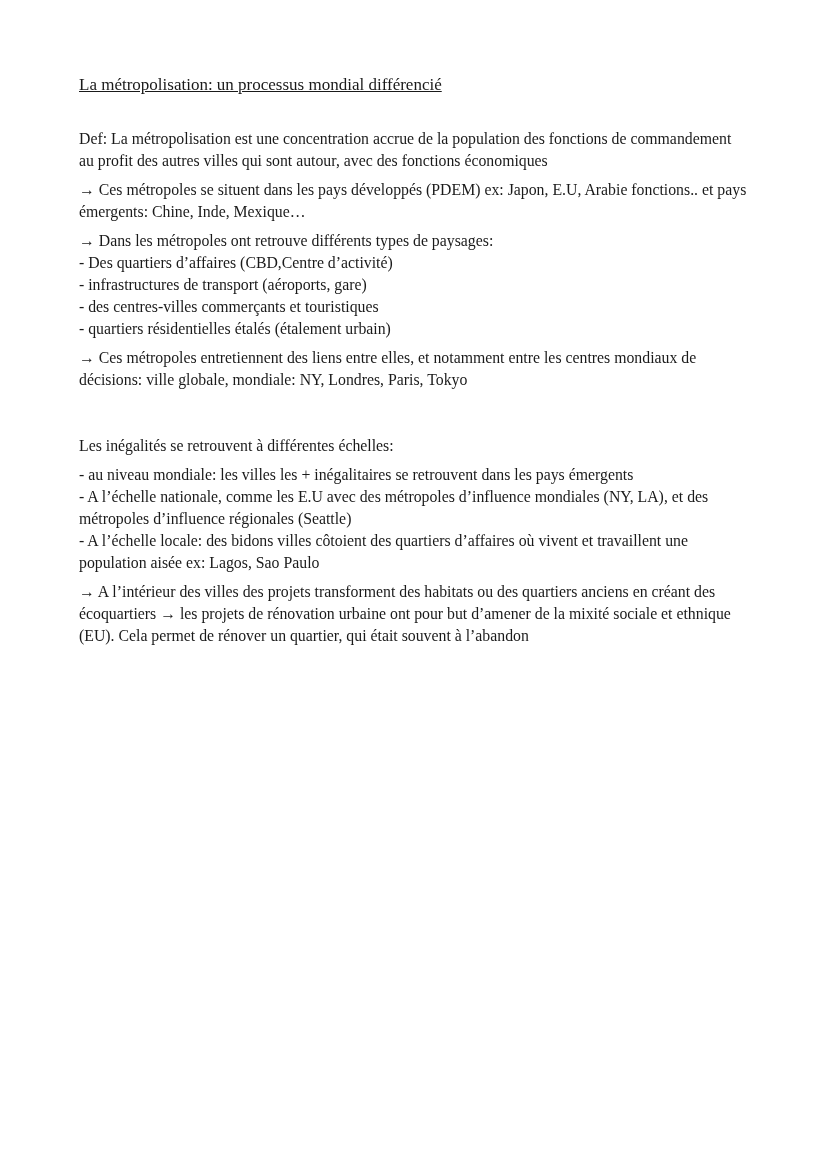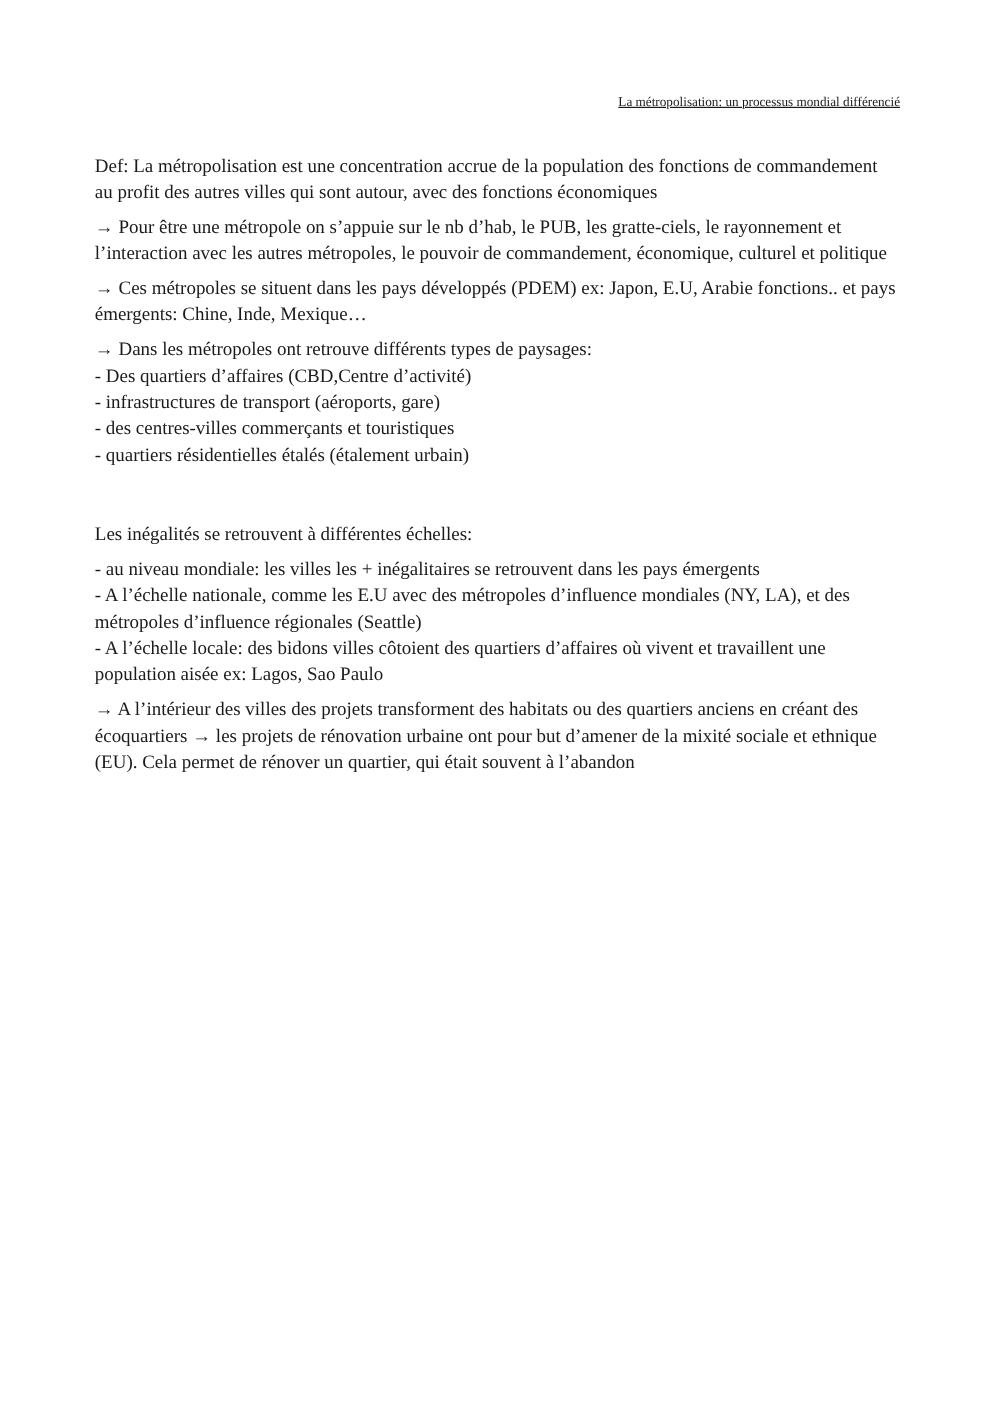--- a/index.html
+++ b/index.html
@@ -12,49 +12,49 @@
     min-height: 1171px;
     background: #ffffff;
     box-sizing: border-box;
     padding: 74px 78px 40px 79px;
     font-family: "Liberation Serif", "DejaVu Serif", serif;
     font-size: 15.8px;
     line-height: 22px;
     color: #1a1a1a;
   }
   .doc-title {
-    text-align: right;
+    text-align: left;
     text-decoration: underline;
     font-weight: normal;
-    font-size: 11px;
+    font-size: 17px;
     margin: 0 0 32px 0;
   }
   .para {
     white-space: pre-line;
     margin: 7px 0 0 0;
   }
   .para.first {
     margin-top: 22px;
   }
   .para.gap-large {
     margin-top: 44px;
   }
 </style>
 </head>
 <body>
 
 <div class="page">
   <h1 class="doc-title">La métropolisation: un processus mondial différencié</h1>
 
   <p class="para first">Def: La métropolisation est une concentration accrue de la population des fonctions de commandement au profit des autres villes qui sont autour, avec des fonctions économiques</p>
-  <p class="para">→ Pour être une métropole on s’appuie sur le nb d’hab, le PUB, les gratte-ciels, le rayonnement et l’interaction avec les autres métropoles, le pouvoir de commandement, économique, culturel et politique</p>
   <p class="para">→ Ces métropoles se situent dans les pays développés (PDEM) ex:  Japon, E.U, Arabie fonctions.. et pays émergents: Chine, Inde, Mexique…</p>
   <p class="para">→ Dans les métropoles ont retrouve différents types de paysages:
 - Des quartiers d’affaires (CBD,Centre d’activité)
 - infrastructures de transport (aéroports, gare)
 - des centres-villes commerçants et touristiques
 - quartiers résidentielles étalés (étalement urbain)</p>
+  <p class="para">→ Ces métropoles entretiennent des liens entre elles, et notamment entre les centres mondiaux de décisions: ville globale, mondiale: NY, Londres, Paris, Tokyo</p>
   <p class="para gap-large">Les inégalités se retrouvent à différentes échelles:</p>
   <p class="para">- au niveau mondiale: les villes les + inégalitaires se retrouvent dans les pays émergents
 - A l’échelle nationale, comme les E.U avec des métropoles d’influence mondiales (NY, LA), et des métropoles d’influence régionales (Seattle)
 - A l’échelle locale: des bidons villes côtoient des quartiers d’affaires où vivent et travaillent une population aisée ex: Lagos, Sao Paulo</p>
   <p class="para">→ A l’intérieur des villes des projets transforment des habitats ou des quartiers anciens en créant des écoquartiers → les projets de rénovation urbaine ont pour but d’amener de la mixité sociale et ethnique (EU). Cela permet de rénover un quartier, qui était souvent à l’abandon</p>
 </div>
 
 </body></html>

